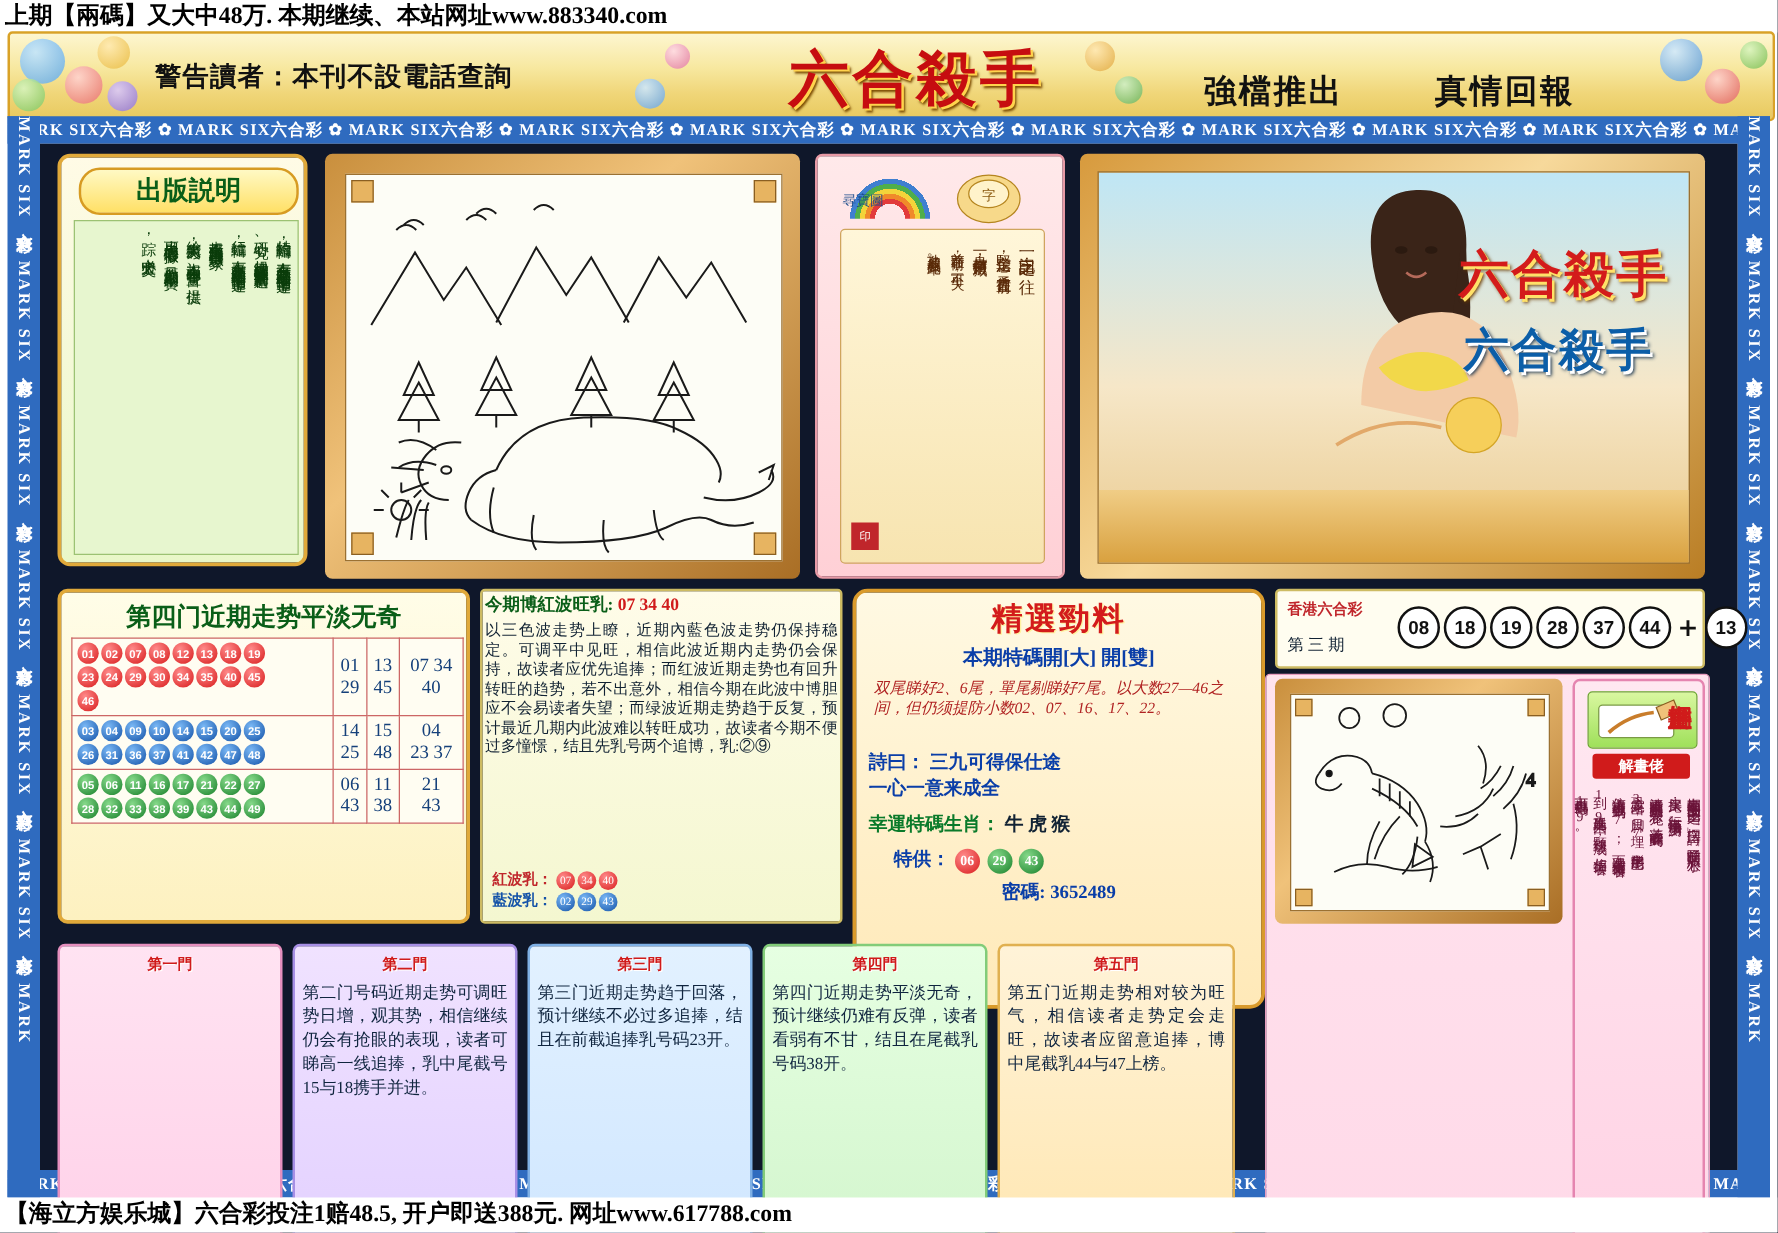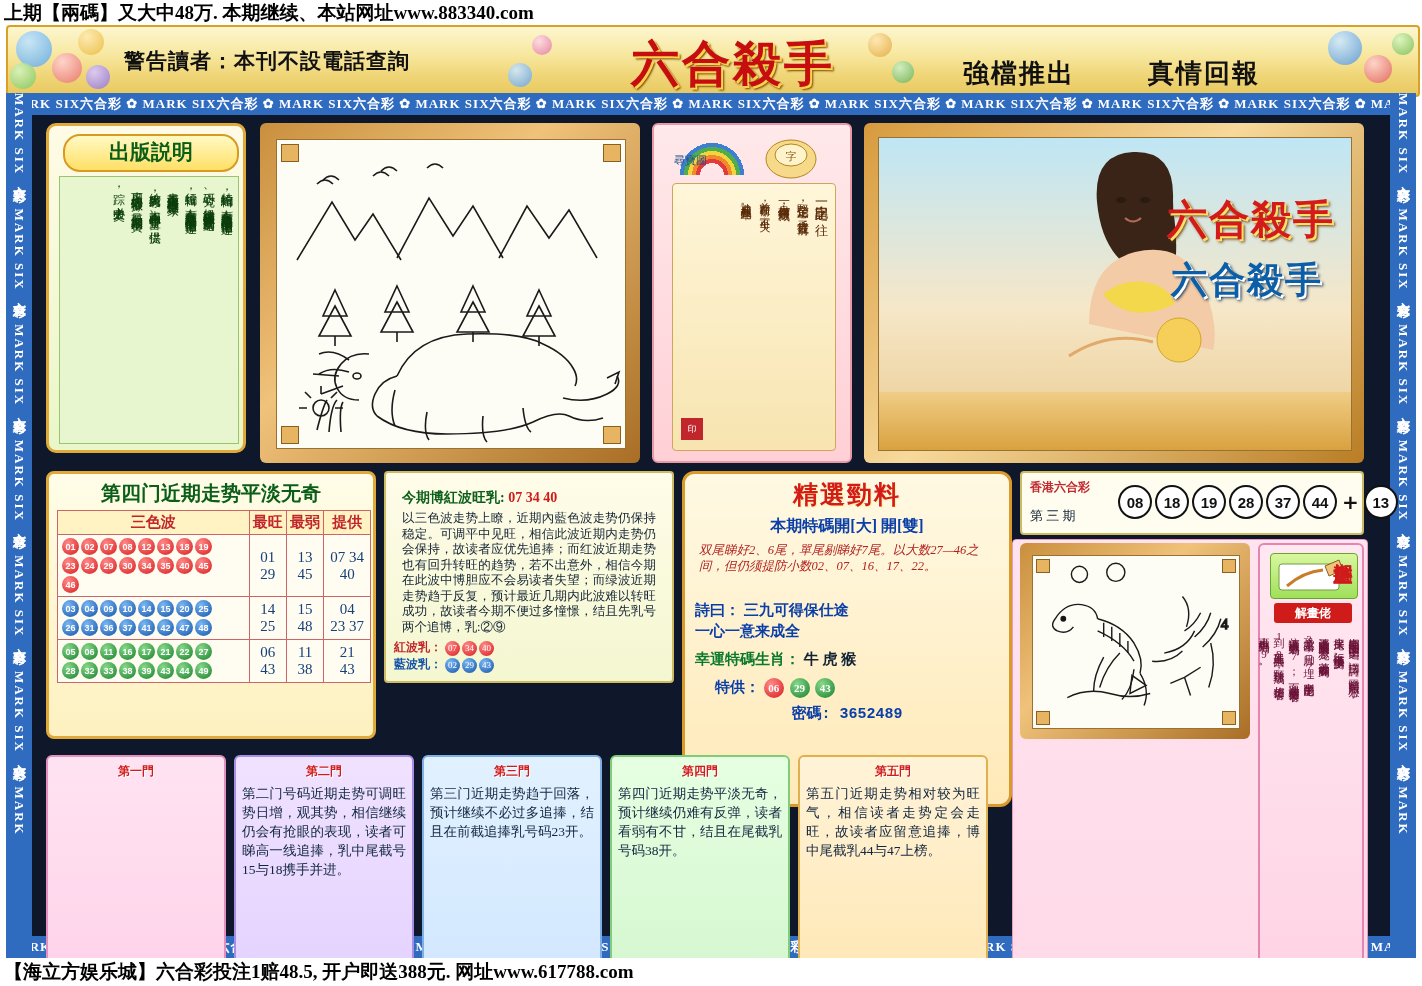--- a/index.html
+++ b/index.html
@@ -194,23 +194,23 @@
     width:17px;height:17px;border-radius:50%;color:#fff;font-size:9px;
     display:flex;align-items:center;justify-content:center;font-weight:bold;
     font-family:"Liberation Sans",sans-serif;
   }
   .b-red{background:radial-gradient(circle at 35% 30%,#ff8a8a,#d81b1b);}
   .b-blue{background:radial-gradient(circle at 35% 30%,#7ab8f5,#1352a8);}
   .b-green{background:radial-gradient(circle at 35% 30%,#86d98a,#18802a);}
 
   
   .redwave{
-    left:352px;top:356px;width:290px;height:212px;
+    left:352px;top:356px;width:290px;height:268px;
     background:linear-gradient(180deg,#fffce9,#f4f7d0);
-    border:2px solid #cdbb63;border-radius:4px;padding:16px;box-sizing:border-box;
+    border:2px solid #cdbb63;border-radius:4px;padding:2px;box-sizing:border-box;
   }
   .rw-title{font-size:14px;font-weight:bold;color:#0a5e18;font-family:"Liberation Serif","DejaVu Serif",serif;}
   .rw-title .nums{color:#d01b1b;}
   .rw-body{
     margin-top:4px;font-size:12.5px;line-height:15.5px;color:#123;
     font-family:"Liberation Serif","DejaVu Serif",serif;text-align:justify;
   }
   .rw-foot{position:absolute;left:8px;bottom:8px;font-size:12px;line-height:17px;font-family:"Liberation Serif","DejaVu Serif",serif;}
   .rw-foot .lbl{color:#c0262b;font-weight:bold;}
   .minib{display:inline-block;width:15px;height:15px;border-radius:50%;color:#fff;font-size:9px;line-height:15px;text-align:center;margin-right:2px;}
@@ -224,21 +224,21 @@
   .tips-title{
     position:absolute;left:0;top:4px;width:100%;text-align:center;
     font-size:25px;font-weight:bold;color:#d31b1b;letter-spacing:2px;
     text-shadow:1px 1px 0 #fff3a0;font-family:"Liberation Serif","DejaVu Serif",serif;
   }
   .tips-l1{position:absolute;left:0;top:42px;width:100%;text-align:center;font-size:16px;font-weight:bold;color:#0a3ea8;font-family:"Liberation Serif","DejaVu Serif",serif;}
   .tips-l2{position:absolute;left:14px;top:68px;width:300px;font-size:12.5px;line-height:16px;color:#b02222;font-style:italic;font-family:"Liberation Serif","DejaVu Serif",serif;}
   .tips-poem{position:absolute;left:10px;top:126px;width:310px;font-size:15px;line-height:21px;color:#0a3ea8;font-family:"Liberation Serif","DejaVu Serif",serif;font-weight:bold;}
   .tips-zodiac{position:absolute;left:10px;top:176px;width:310px;font-size:15px;color:#0a7a2a;font-weight:bold;font-family:"Liberation Serif","DejaVu Serif",serif;}
   .tips-off{position:absolute;left:30px;top:204px;font-size:15px;color:#0a3ea8;font-weight:bold;font-family:"Liberation Serif","DejaVu Serif",serif;}
-  .tips-code{position:absolute;left:0;top:230px;width:100%;text-align:center;font-size:15px;color:#0a3ea8;font-weight:bold;font-family:Liberation Mono, monospace;}
+  .tips-code{position:absolute;left:0;top:230px;width:100%;text-align:center;font-size:15px;color:#0a3ea8;font-weight:bold;font-family:Liberation Serif, serif;}
 
   
   .draw{
     left:988px;top:356px;width:344px;height:64px;
     background:#fffdf0;border:2px solid #cdbb63;border-radius:4px;
   }
   .draw-label{position:absolute;left:8px;top:6px;font-size:12px;color:#c0262b;font-weight:bold;font-family:"Liberation Serif","DejaVu Serif",serif;}
   .draw-issue{position:absolute;left:8px;top:34px;font-size:13px;color:#123;font-family:"Liberation Serif","DejaVu Serif",serif;}
   .draw-nums{position:absolute;left:96px;top:12px;display:flex;align-items:center;gap:3px;}
   .dnum{
@@ -440,26 +440,20 @@
         <div style="position:absolute;left:0;bottom:0;width:100%;height:58px;background:linear-gradient(180deg,#f0cd86,#d9a13f);"></div>
         <div class="photo-logo">六合殺手</div>
         <div class="photo-logo2">六合殺手</div>
       </div>
     </div>
 
     <div class="panel wavetab">
       <div class="wavetab-title">第四门近期走势平淡无奇</div>
       <table class="wt">
         <tbody>
-            <tr>
-          <th>三色波</th>
-          <th>最旺</th>
-          <th>最弱</th>
-          <th>提供</th>
-        </tr>
         <tr>
           <td>
                 <div class="balls">
             <span class="ball b-red">01</span>
                   <span class="ball b-red">02</span>
                   <span class="ball b-red">07</span>
                   <span class="ball b-red">08</span>
                   <span class="ball b-red">12</span>
                   <span class="ball b-red">13</span>
             <span class="ball b-red">18</span>

